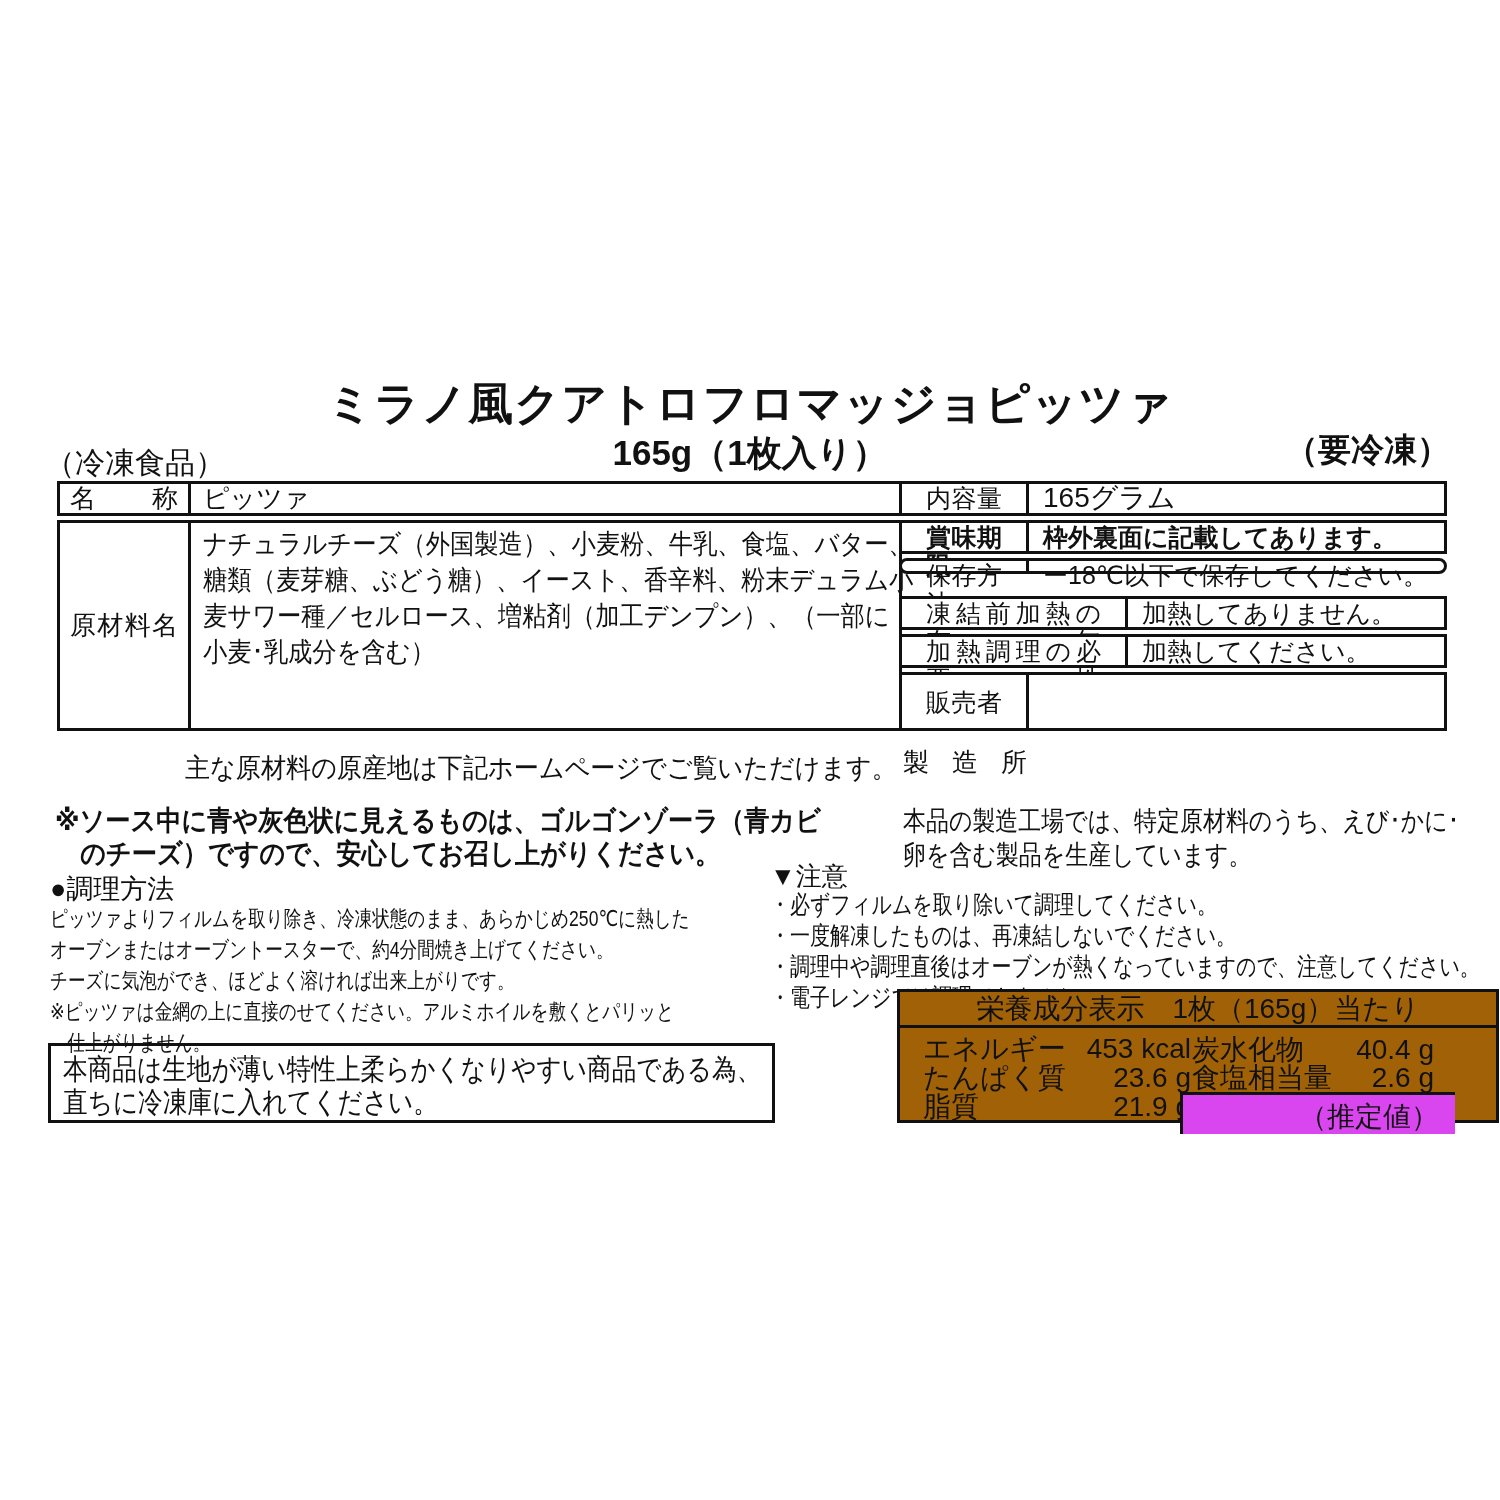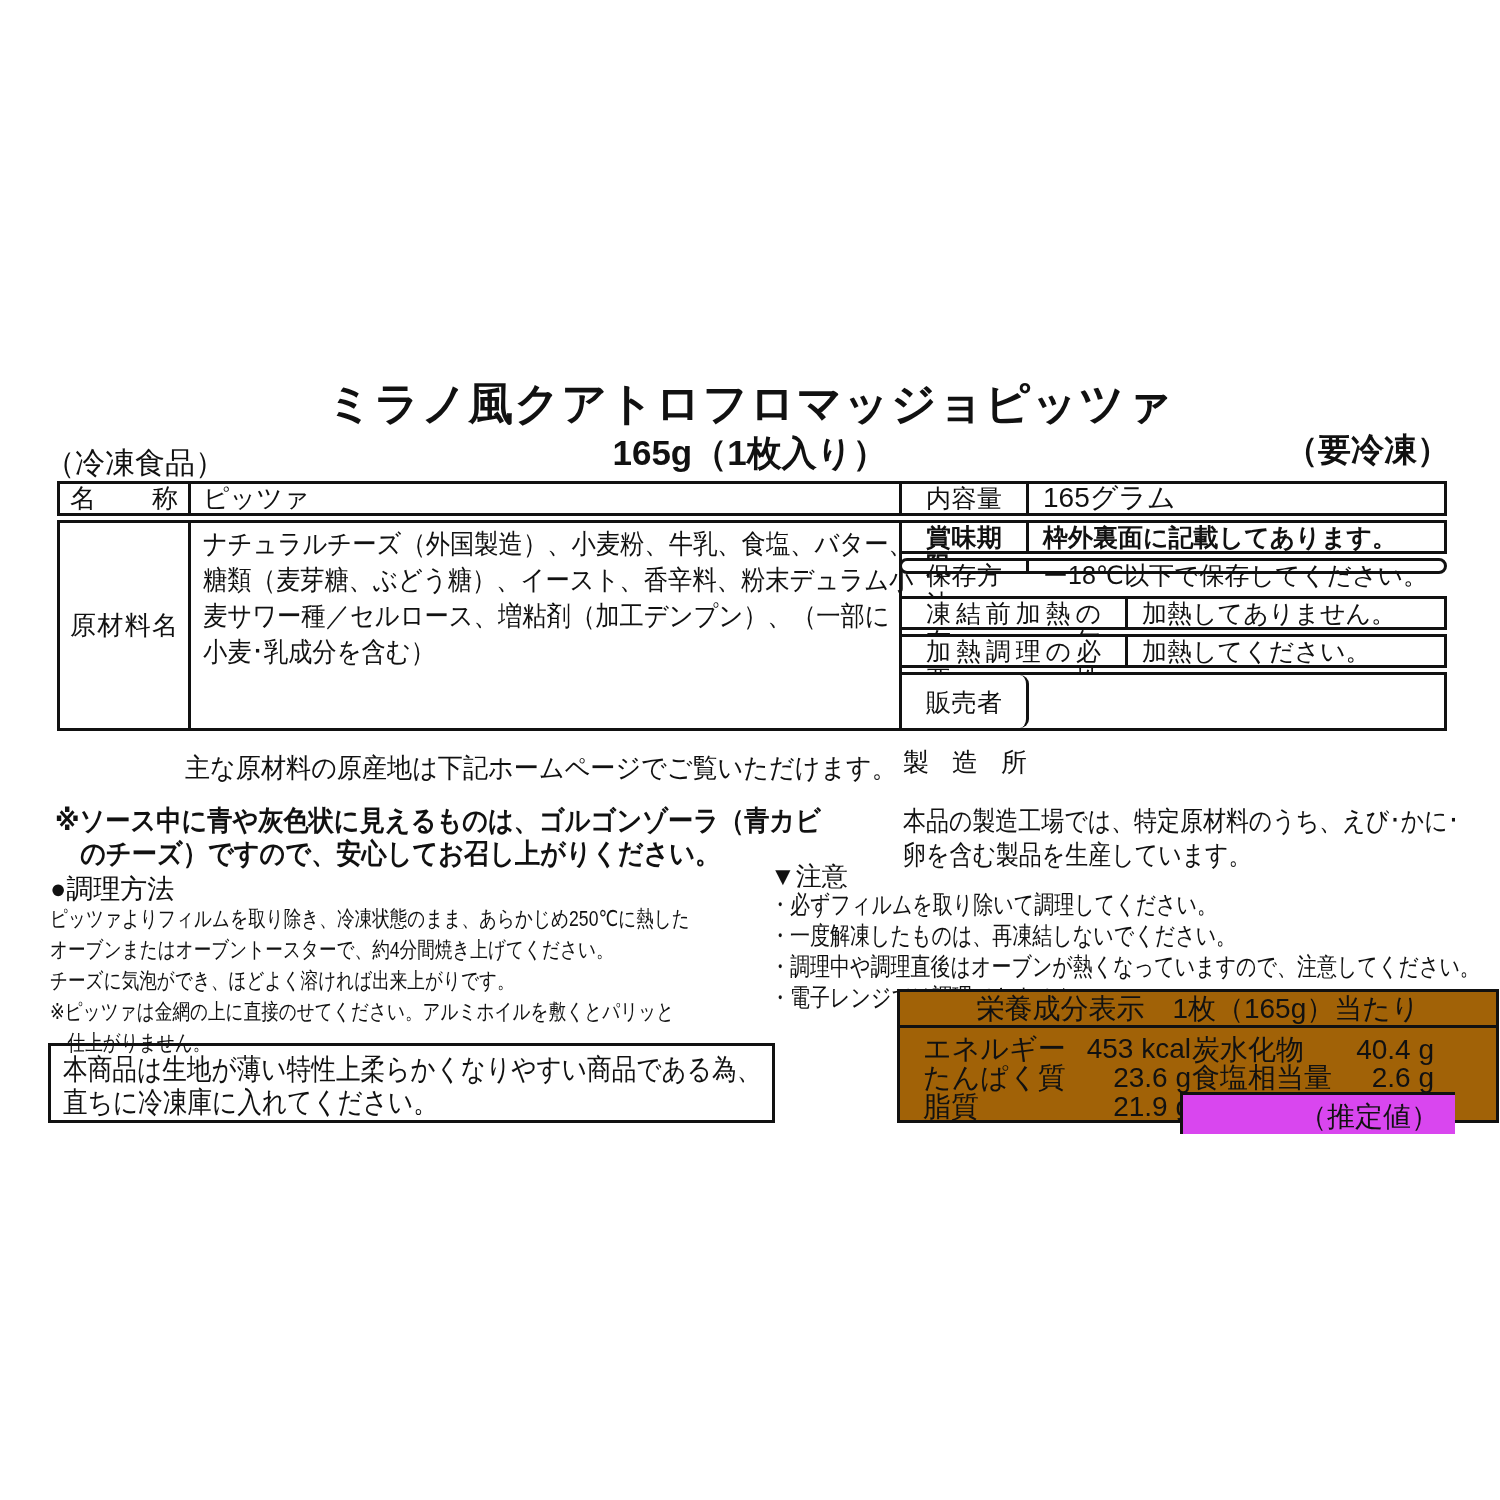--- a/index.html
+++ b/index.html
@@ -23,21 +23,21 @@
   .lbox1 .val{flex:1;font-size:26px;line-height:29px;padding:0 12px;white-space:nowrap;}
   .lbox2 .lab{line-height:205px;}
   .lbox2 .val{flex:1;font-size:27px;line-height:36px;padding:3px 10px 0 12px;}
   
   .rrow{left:899px;width:548px;box-sizing:border-box;}
   .rlab{border-right:3px solid #111;box-sizing:border-box;padding:0 24px;
         text-align:justify;text-align-last:justify;font-size:25px;flex:0 0 auto;}
   .rval{flex:1;font-size:25px;padding:0 0 0 14px;white-space:nowrap;}
   .rw1{width:127px;} .rw2{width:226px;}
   .rh34 .rlab,.rh34 .rval{line-height:28px;}
-  .rh60 .rlab,.rh60 .rval{line-height:54px;border-radius:9px;}
+  .rh60 .rlab,.rh60 .rval{line-height:54px;}
   .r1{top:481px;height:35px;} .r2{top:520px;height:34px;font-weight:bold;} .r3{top:558px;height:16px;border-radius:11px;}
   .r4{top:596px;height:34px;} .r5{top:634px;height:34px;} .r6{top:672px;height:59px;}
   .r1 .rval{font-size:28px;}
   .maker{left:903px;top:745px;width:124px;font-size:26px;text-align:justify;text-align-last:justify;}
   
   .origin{left:185px;top:750px;font-size:27px;white-space:nowrap;transform:scaleX(.93);transform-origin:0 0;}
   .lines>div{white-space:nowrap;transform-origin:0 0;}
   .cx80>div{transform:scaleX(.80);} .cx85>div{transform:scaleX(.85);} .cx90>div{transform:scaleX(.90);}
   .gorgonzola{left:55px;top:804px;font-size:28px;font-weight:bold;line-height:33px;}
   .cook-head{left:50px;top:871px;font-size:27px;white-space:nowrap;}

